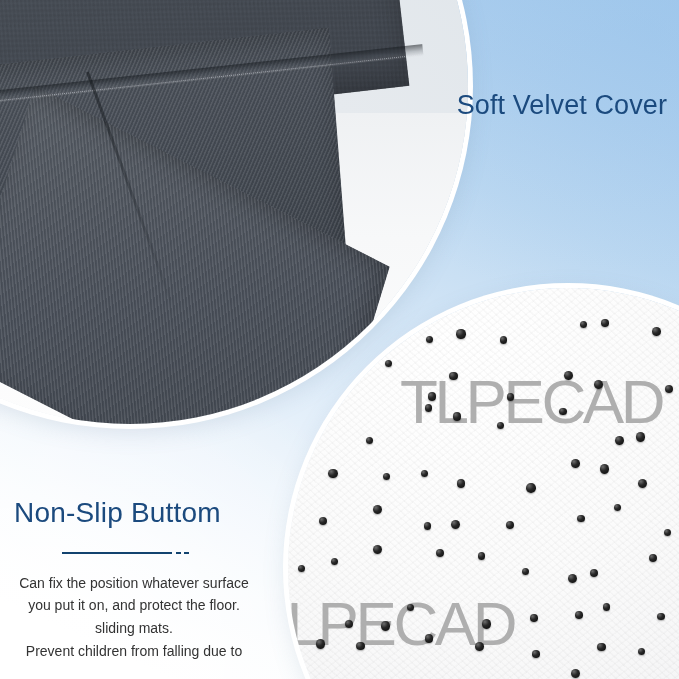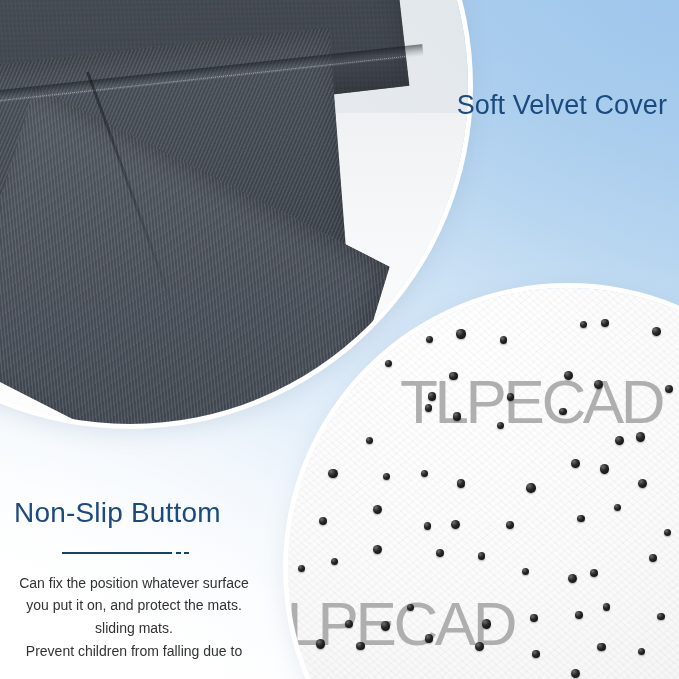--- a/index.html
+++ b/index.html
@@ -399,19 +399,19 @@
     <div class="feature-title">Non-Slip Buttom</div>
 
     <div class="divider">
       <span class="bar"></span>
       <span class="d1"></span>
       <span class="d2"></span>
     </div>
 
     <div class="feature-body">
       <span class="ln">Can fix the position whatever surface</span>
-      <span class="ln">you put it on, and protect the mats.</span>
+      <span class="ln">you put it on, and protect the floor.</span>
       <span class="ln">sliding mats.</span>
       <span class="ln">Prevent children from falling due to</span>
     </div>
   </div>
 
 </div>
 
 </body></html>

